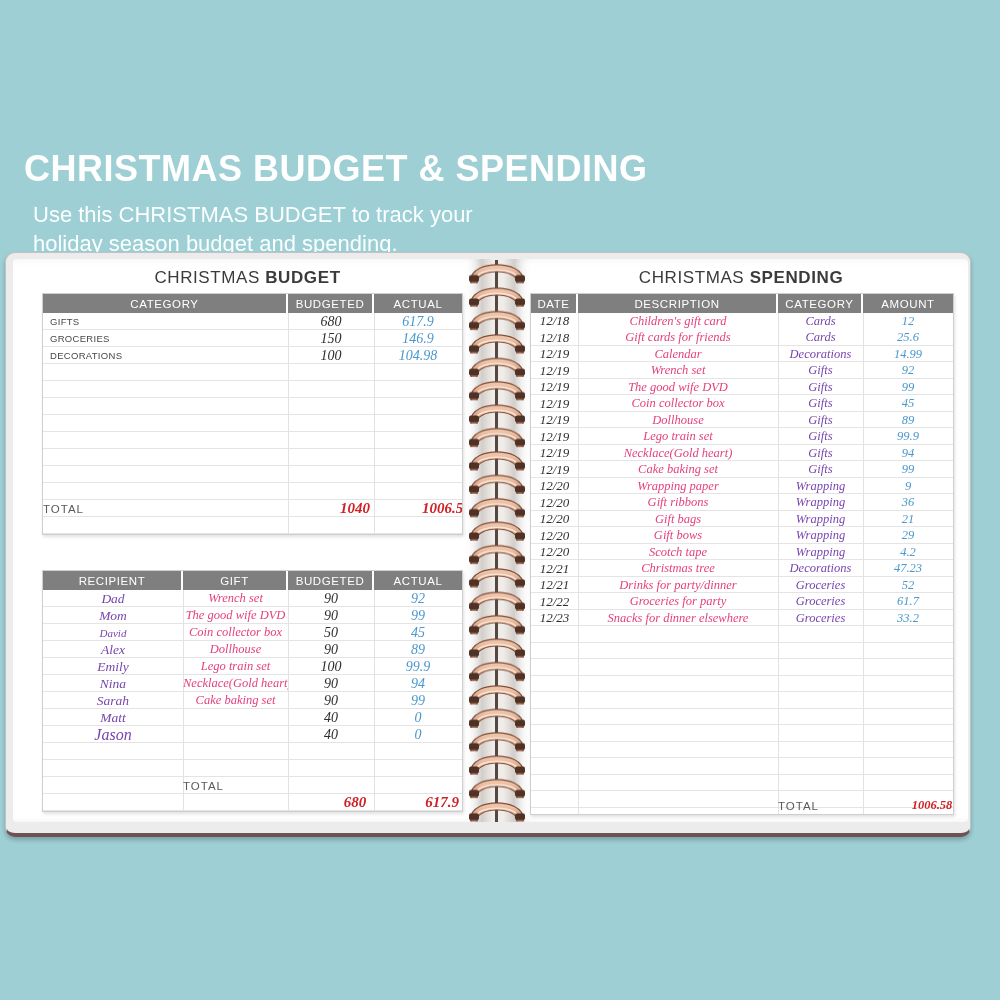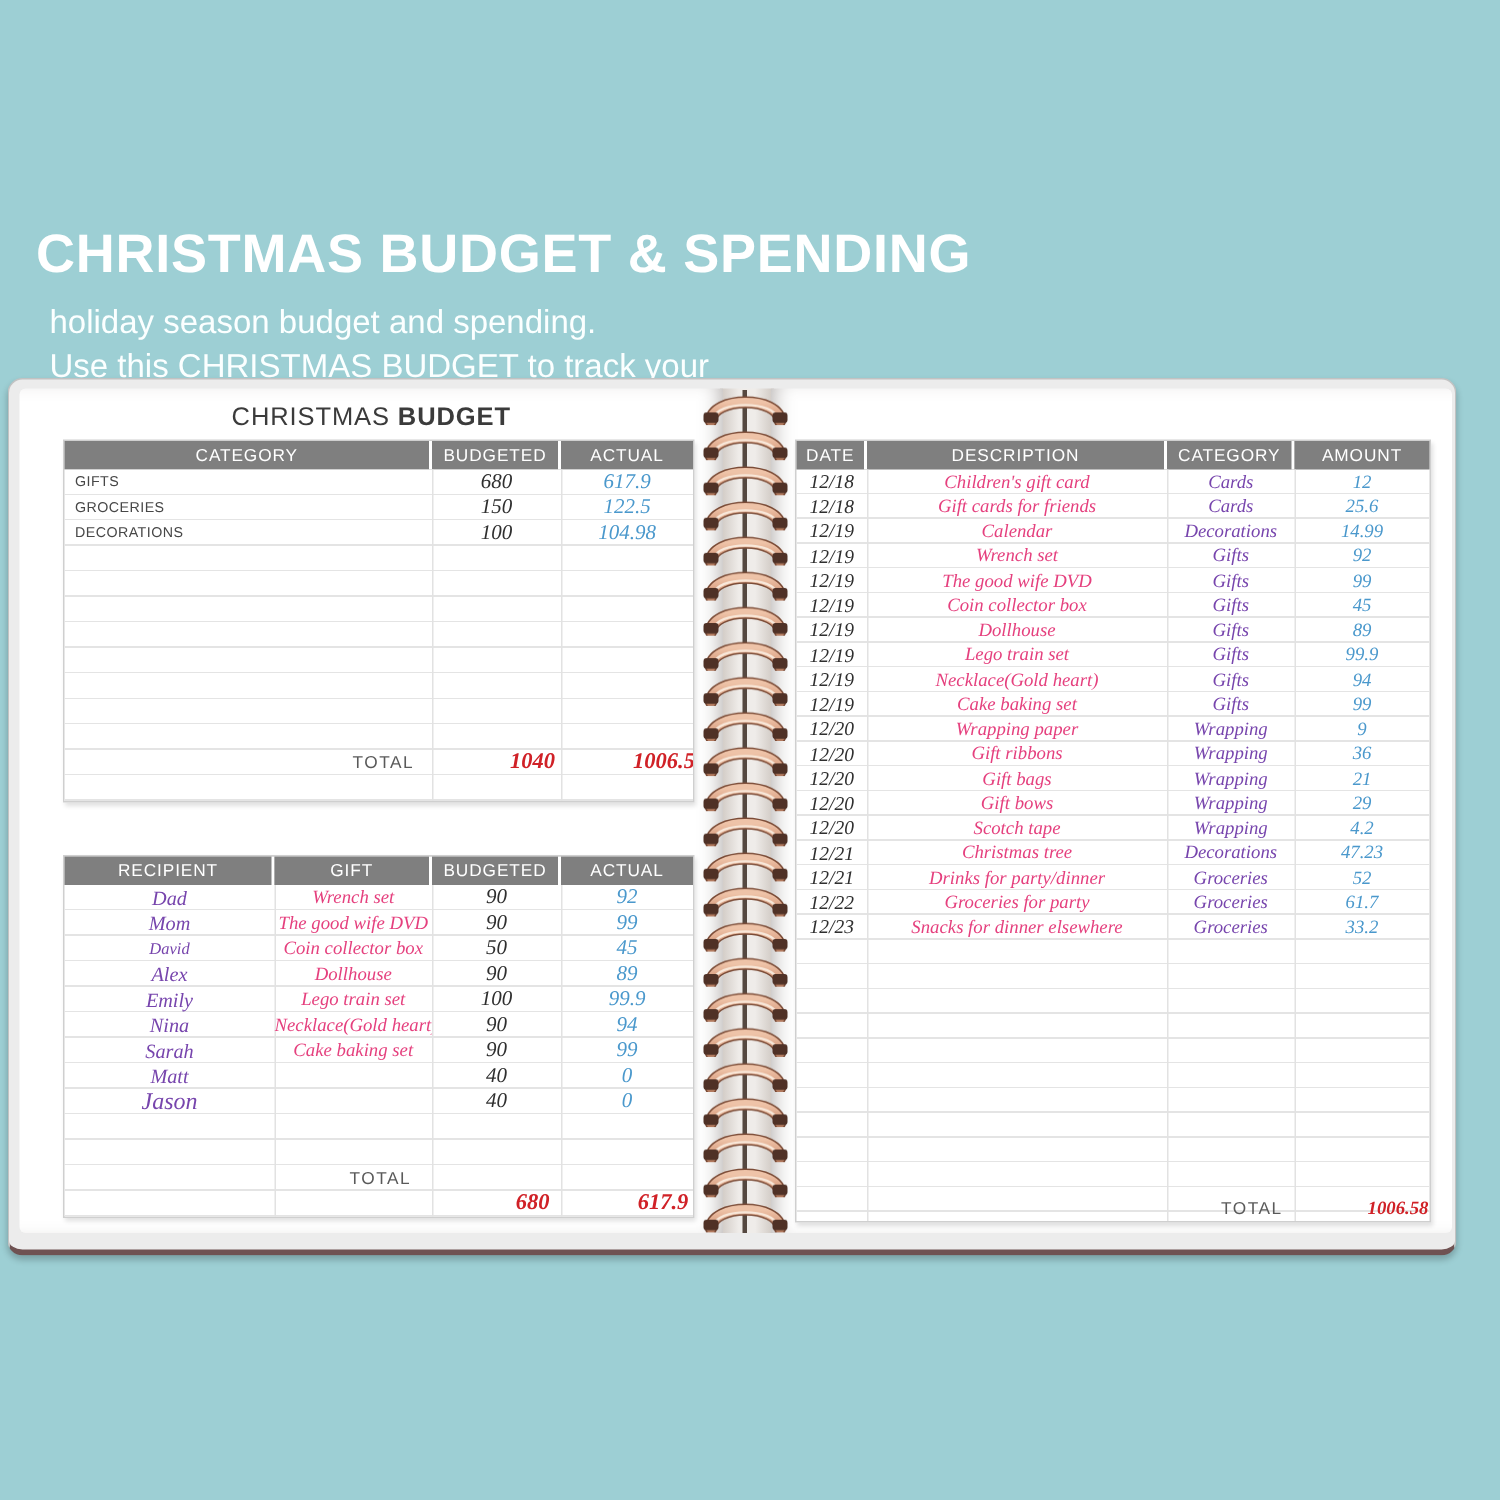--- a/index.html
+++ b/index.html
@@ -65,37 +65,37 @@
     background:repeating-linear-gradient(to bottom,
       transparent 0, transparent 15.5px, #e4e4e4 15.5px, #e4e4e4 16.5px);
   }
   .vl { position:absolute; top:0; bottom:0; width:1px; background:#e2e2e2; z-index:0; }
   .row  { position:relative; z-index:1; display:flex; height:17px; align-items:center; }
   .sp .row { height:16.5px; }
   .trow { position:absolute; left:0; width:100%; z-index:2; display:flex; height:17px; align-items:center; }
   .cell { overflow:hidden; white-space:nowrap; }
   .center { text-align:center; }
   .cat   { padding-left:7px; font-size:9.5px; color:#474747; letter-spacing:.3px; }
-  .total-label { font-size:11.5px; color:#5a5a5a; letter-spacing:1px; text-align:right; }
+  .total-label { font-size:11.5px; color:#5a5a5a; letter-spacing:1px; }
   
   .hw { font-family:"Liberation Serif", serif; font-style:italic; font-size:14px; }
   .sp .hw, .sp-hw { font-size:12.5px; }
   .hw-black  { color:#2f2f2f; }
   .hw-blue   { color:#4a98cc; }
   .hw-red    { color:#d02127; font-weight:bold; font-size:15px;padding-left:48px; }
   .hw-pink   { color:#e5407e; }
   .hw-purple { color:#7745ad; }
 </style>
 </head>
 <body>
 
 <div class="headline">CHRISTMAS BUDGET &amp; SPENDING</div>
 <div class="subtitle">
+  <div>Use this CHRISTMAS BUDGET to track your</div>
   <div>holiday season budget and spending.</div>
-  <div>Use this CHRISTMAS BUDGET to track your</div>
 </div>
 
 <div class="cover"></div>
 <div class="gutter"></div>
 
 <div class="page left">
 
   <div class="tbl-title" style="top:9px">
     <span>CHRISTMAS</span>
     <b>BUDGET</b>
@@ -120,21 +120,21 @@
         <div class="row">
           <div class="cell cat" style="width:245px">GIFTS</div>
           <div class="cell center hw hw-black" style="width:86px">680</div>
           <div class="cell center hw hw-blue" style="width:88px">617.9</div>
         </div>
 
 
         <div class="row">
           <div class="cell cat" style="width:245px">GROCERIES</div>
           <div class="cell center hw hw-black" style="width:86px">150</div>
-          <div class="cell center hw hw-blue" style="width:88px">122.5</div>
+          <div class="cell center hw hw-blue" style="width:88px">146.9</div>
         </div>
 
         <div class="row">
           <div class="cell cat" style="width:245px">DECORATIONS</div>
           <div class="cell center hw hw-black" style="width:86px">100</div>
           <div class="cell center hw hw-blue" style="width:88px">104.98</div>
         </div>
       </div>
   </div>
 
@@ -222,20 +222,24 @@
           <div class="cell center hw hw-pink" style="width:105px; font-size:12.5px"></div>
           <div class="cell center hw hw-black" style="width:86px">40</div>
           <div class="cell center hw hw-blue" style="width:88px">0</div>
         </div>
       </div>
   </div>
 </div>
 
 <div class="page right">
 
+  <div class="tbl-title" style="top:9px">
+    <span>CHRISTMAS</span>
+    <b>SPENDING</b>
+  </div>
 
   <div class="tbl" style="left:16px; top:34px; width:424px">
     <div class="thead">
       <div class="th" style="width:47px">DATE</div>
       <div class="th" style="width:200px">DESCRIPTION</div>
       <div class="th" style="width:85px">CATEGORY</div>
       <div class="th last" style="width:90px">AMOUNT</div>
     </div>
     <div class="tbody sp" style="height:501px">
       <div class="vl" style="left:47px"></div>

